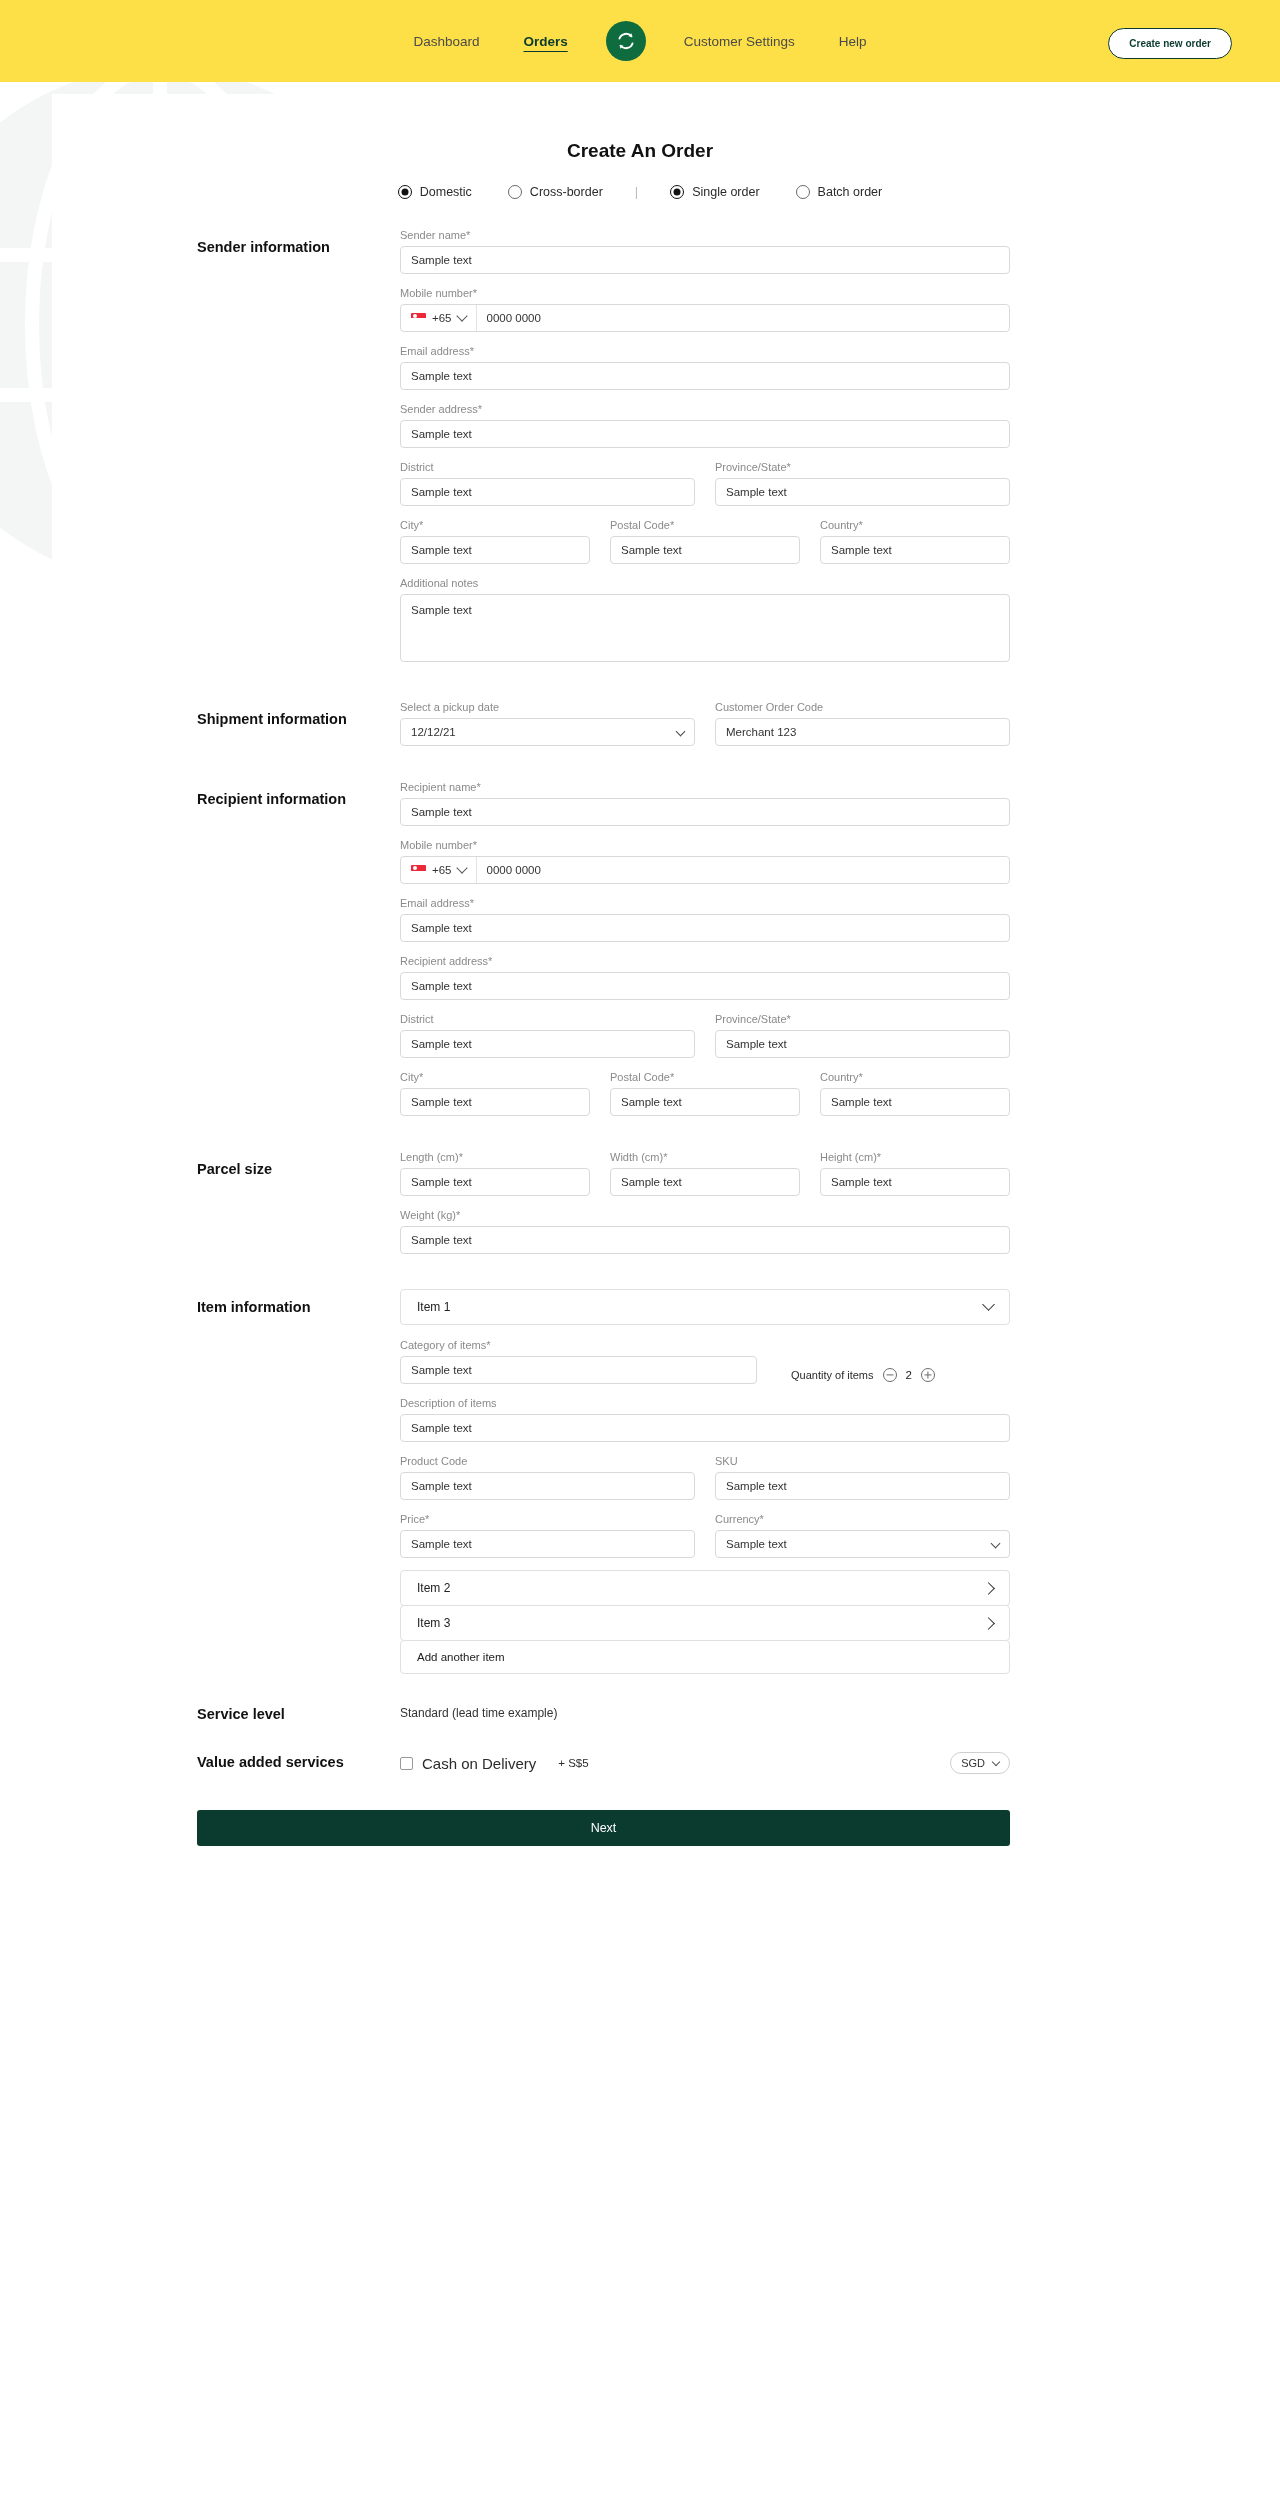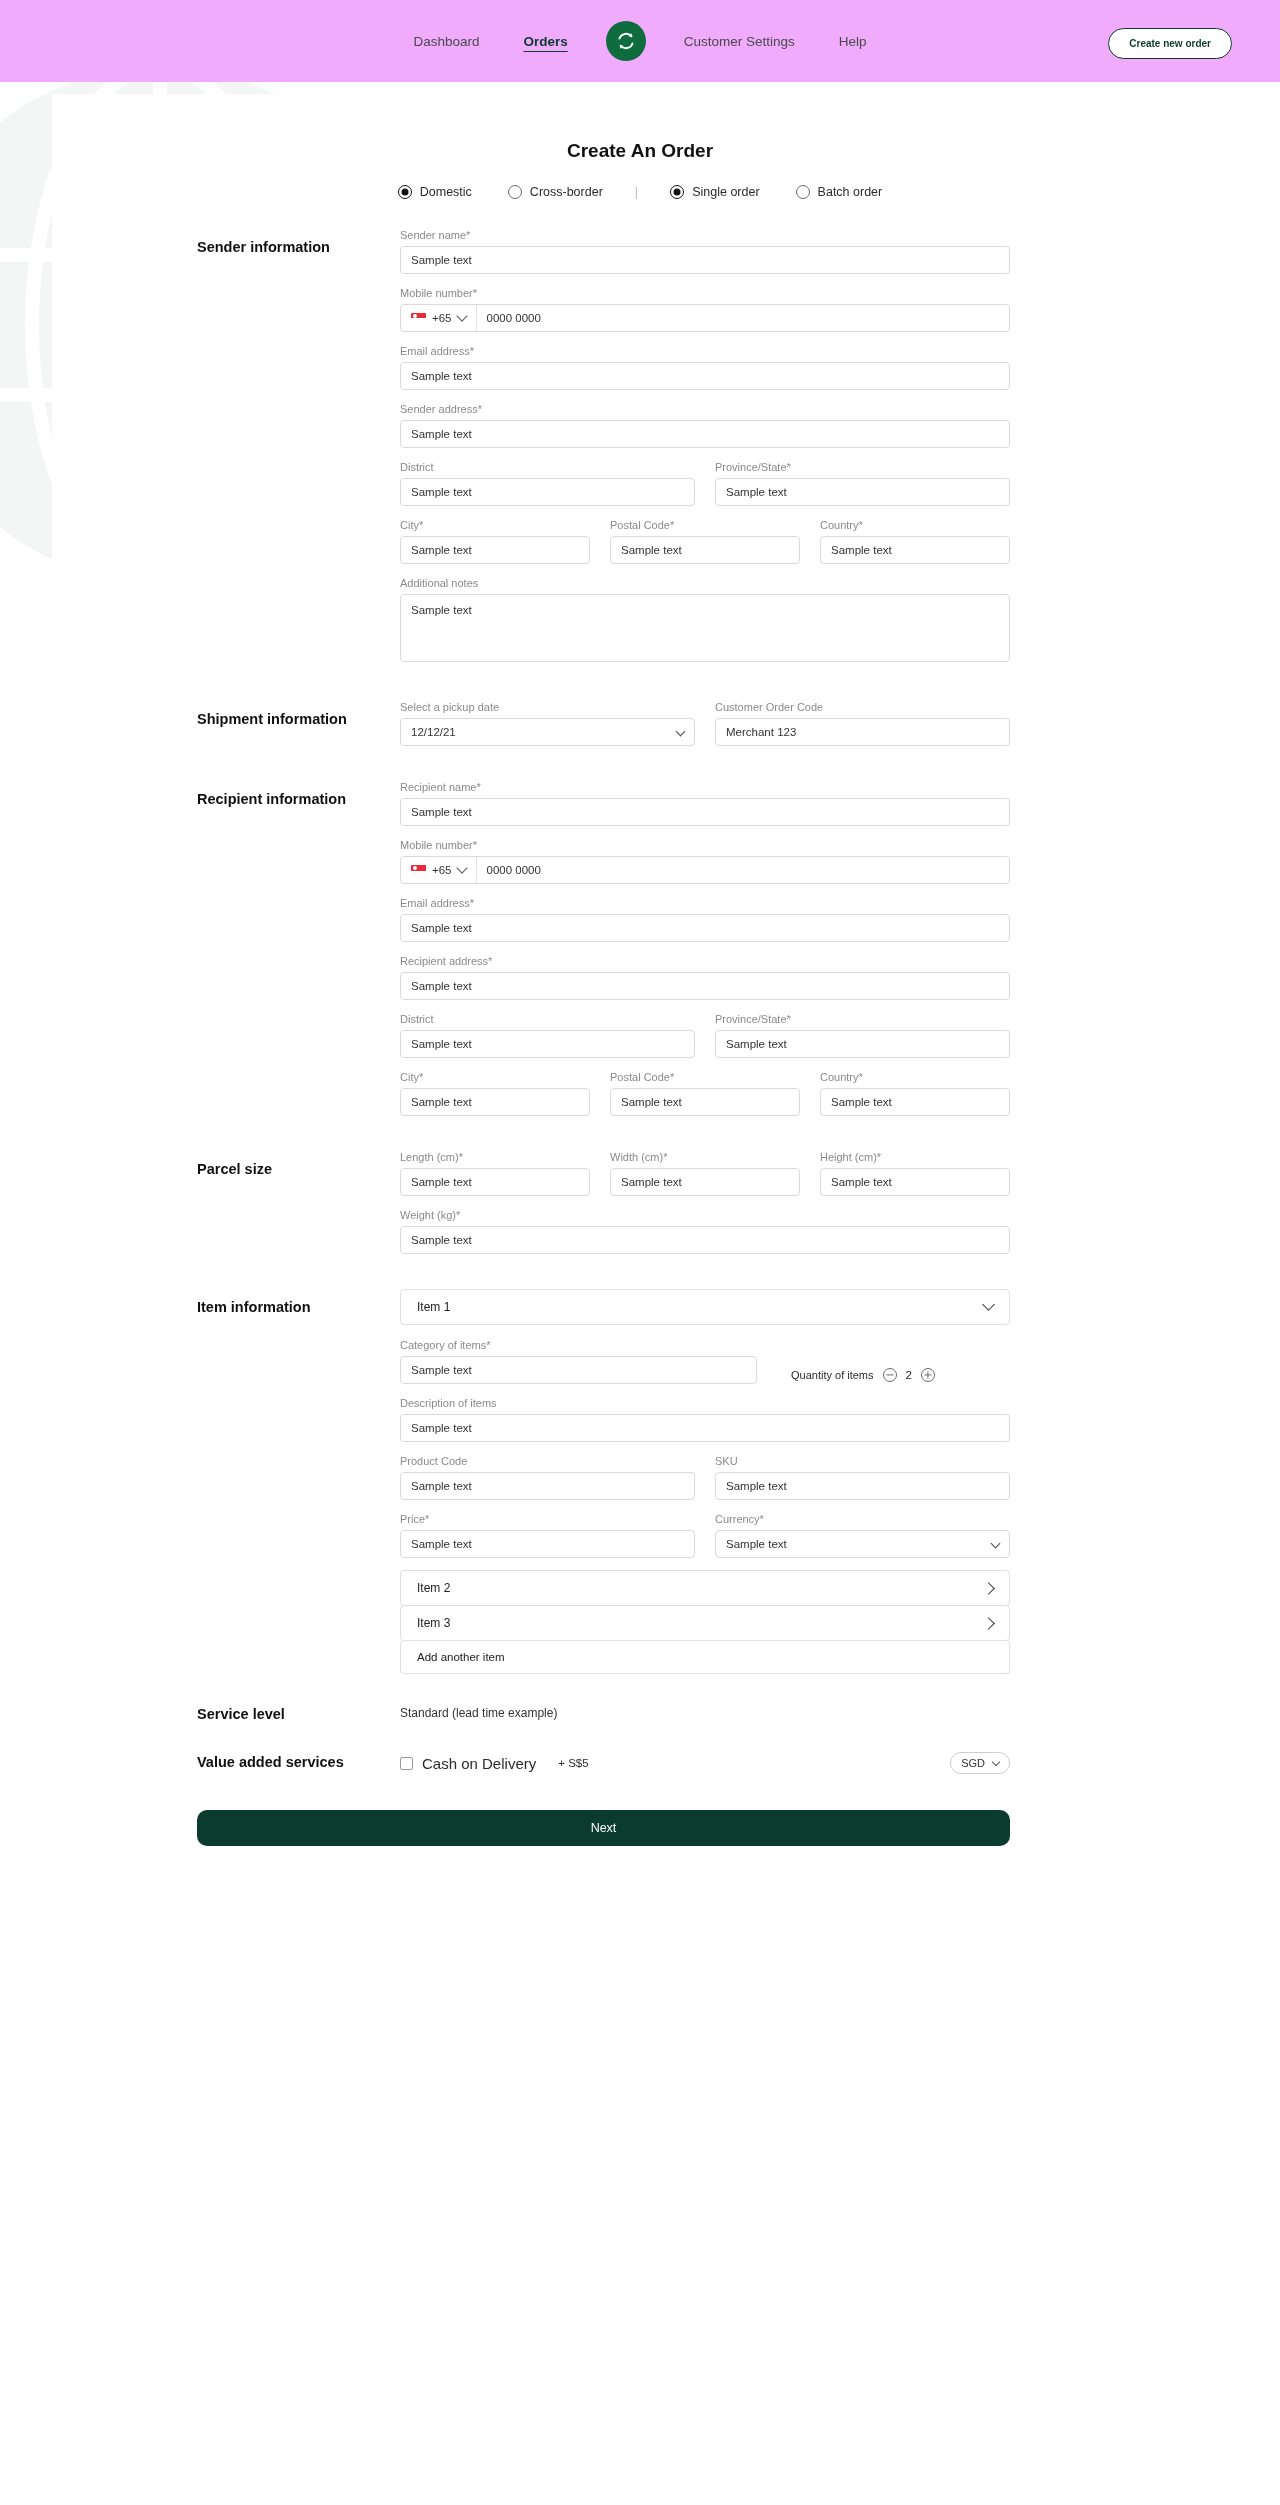--- a/index.html
+++ b/index.html
@@ -14,21 +14,21 @@
     overflow: hidden;
   }
 
   
   .topnav {
     height: 82px;
     display: flex;
     align-items: center;
     justify-content: center;
     position: relative;
-    background: #f0abfc;
+    background: #fde047;
     z-index: 10;
   }
   .nav-links {
     display: flex;
     align-items: center;
     gap: 0;
   }
   .nav-link {
     font-size: 13.5px;
     color: #4a4a4a;
@@ -392,21 +392,21 @@
 
   
   .next-btn {
     display: block;
     margin: 36px 0 0 145px;
     width: 813px;
     height: 36px;
     background: #0b3b2e;
     color: #ffffff;
     border: none;
-    border-radius: 10px;
+    border-radius: 3px;
     font-size: 12.5px;
     cursor: pointer;
     font-family: "Liberation Sans", sans-serif;
   }
 
   .section.tight { margin-top: 22px; }
 </style>
 </head>
 <body>
 

